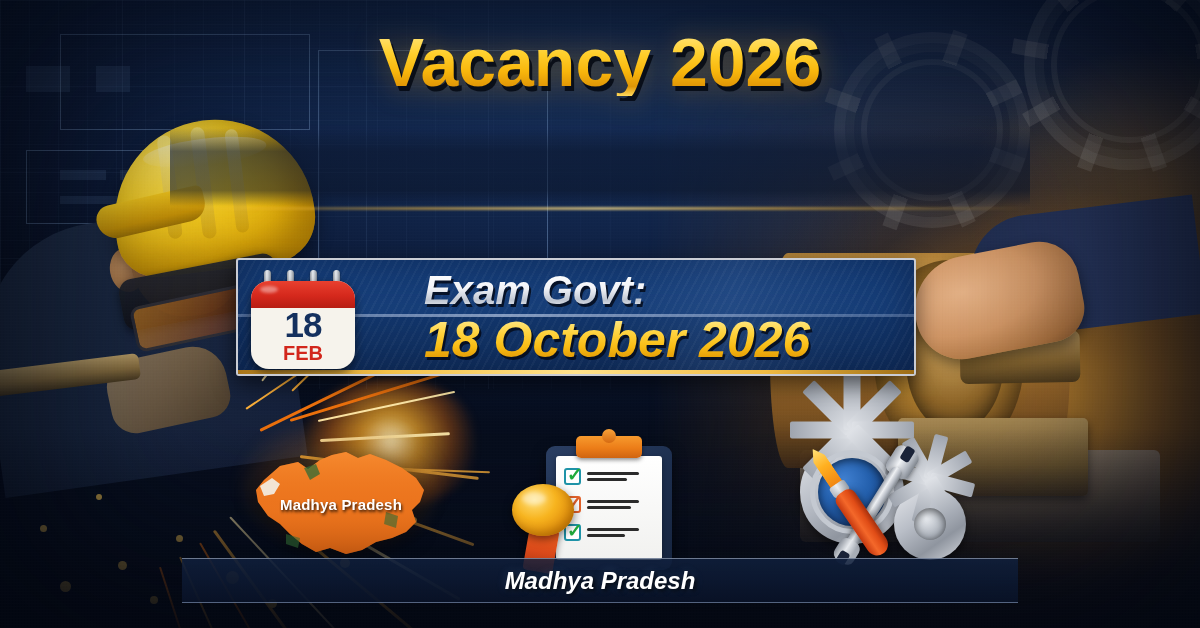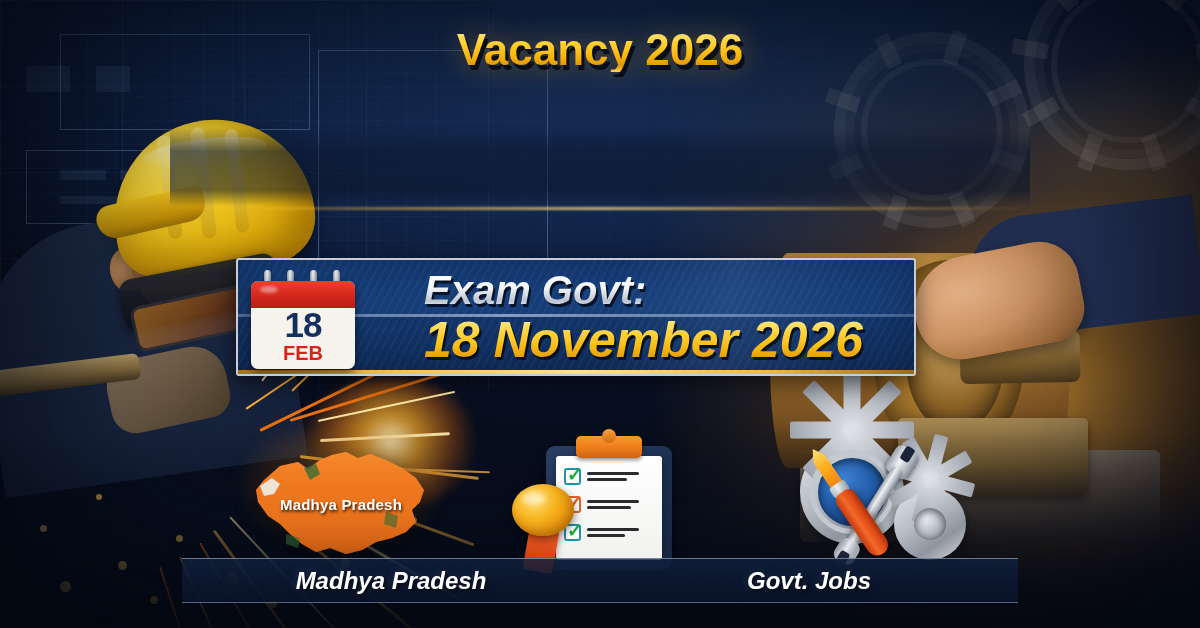--- a/index.html
+++ b/index.html
@@ -261,21 +261,21 @@
     filter:drop-shadow(3px 5px 0 rgba(4,8,18,.85)) drop-shadow(0 0 14px rgba(130,170,230,.30));
   }
   .t-gold {
     background:linear-gradient(to bottom, #fff4b4 0%, #ffd23c 34%, #fcbe13 58%, #e89c08 82%, #ffdc62 100%);
     -webkit-background-clip:text; background-clip:text;
     -webkit-text-fill-color:transparent; color:transparent;
     filter:drop-shadow(3px 5px 0 rgba(4,8,18,.85)) drop-shadow(0 0 16px rgba(255,180,30,.32));
   }
   .title-sub {
     margin-top:6px;
-    font-size:44px; font-weight:bold; line-height:1;
+    font-size:68px; font-weight:bold; line-height:1;
     white-space:nowrap;
     background:linear-gradient(to bottom, #ffe98e 0%, #ffcf2c 38%, #f8b60c 64%, #e09606 86%, #ffd95c 100%);
     -webkit-background-clip:text; background-clip:text;
     -webkit-text-fill-color:transparent; color:transparent;
     filter:drop-shadow(3px 5px 0 rgba(4,8,18,.85)) drop-shadow(0 0 14px rgba(255,175,25,.28));
   }
   
   .sub-band {
     position:absolute; left:170px; right:170px; top:128px; height:78px;
     background:linear-gradient(to bottom, rgba(10,20,42,.0), rgba(12,24,48,.62) 30%, rgba(10,20,40,.55) 80%, rgba(10,18,36,0));
@@ -341,21 +341,21 @@
     z-index:3;
   }
   .cal-rings { position:absolute; left:16px; top:0; width:82px; height:22px; }
   .cal-ring {
     position:absolute; top:0; width:7px; height:22px; border-radius:4px;
     background:linear-gradient(to right, #8e949c, #e8ebef 40%, #b3b9c1 75%, #7d838b);
     box-shadow:0 1px 2px rgba(0,0,0,.5);
   }
   .cal-card {
     position:absolute; left:5px; top:11px; width:104px; height:88px;
-    border-radius:7px;
+    border-radius:18px;
     background:#f6f3ec;
     box-shadow:0 4px 10px rgba(0,0,0,.55);
     overflow:hidden;
   }
   .cal-top {
     position:absolute; left:0; right:0; top:0; height:27px;
     background:linear-gradient(to bottom, #e8402f 0%, #d5281c 55%, #b71d13 100%);
   }
   .cal-top::after {
     content:""; position:absolute; left:9px; top:5px; width:18px; height:7px;
@@ -663,21 +663,21 @@
       </div>
       <div class="cal-card">
         <div class="cal-top"></div>
         <div class="cal-day">18</div>
         <div class="cal-mon">FEB</div>
       </div>
     </div>
 
     <div class="exam-text">
       <div class="exam-label">Exam Govt:</div>
-      <div class="exam-value">18 November 2026</div>
+      <div class="exam-value">18 October 2026</div>
     </div>
 
     <div class="exam-gold-edge"></div>
   </div>
 
   <div class="icon-row">
 
     <div class="map-glow"></div>
     <div class="mp-map">
       <svg viewBox="0 0 190 122" xmlns="http://www.w3.org/2000/svg" aria-hidden="true">
@@ -775,16 +775,15 @@
       <div class="driver">
         <span class="dv-tip"></span>
         <span class="dv-collar"></span>
         <span class="dv-handle"></span>
       </div>
     </div>
   </div>
 
   <div class="label-bar">
     <div class="label-cell">Madhya Pradesh</div>
-    <div class="label-cell">Govt. Jobs</div>
   </div>
 
 </div>
 
 </body></html>

